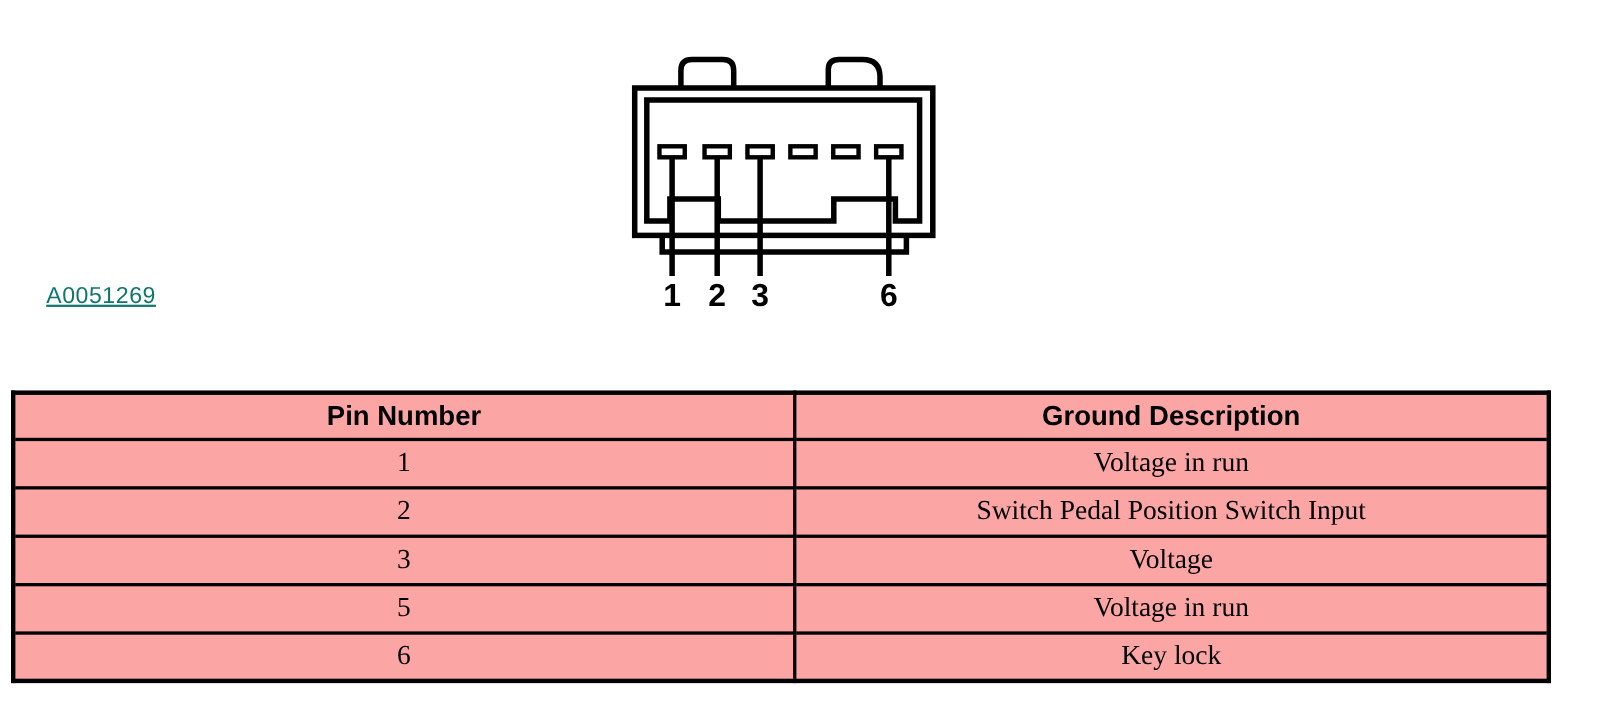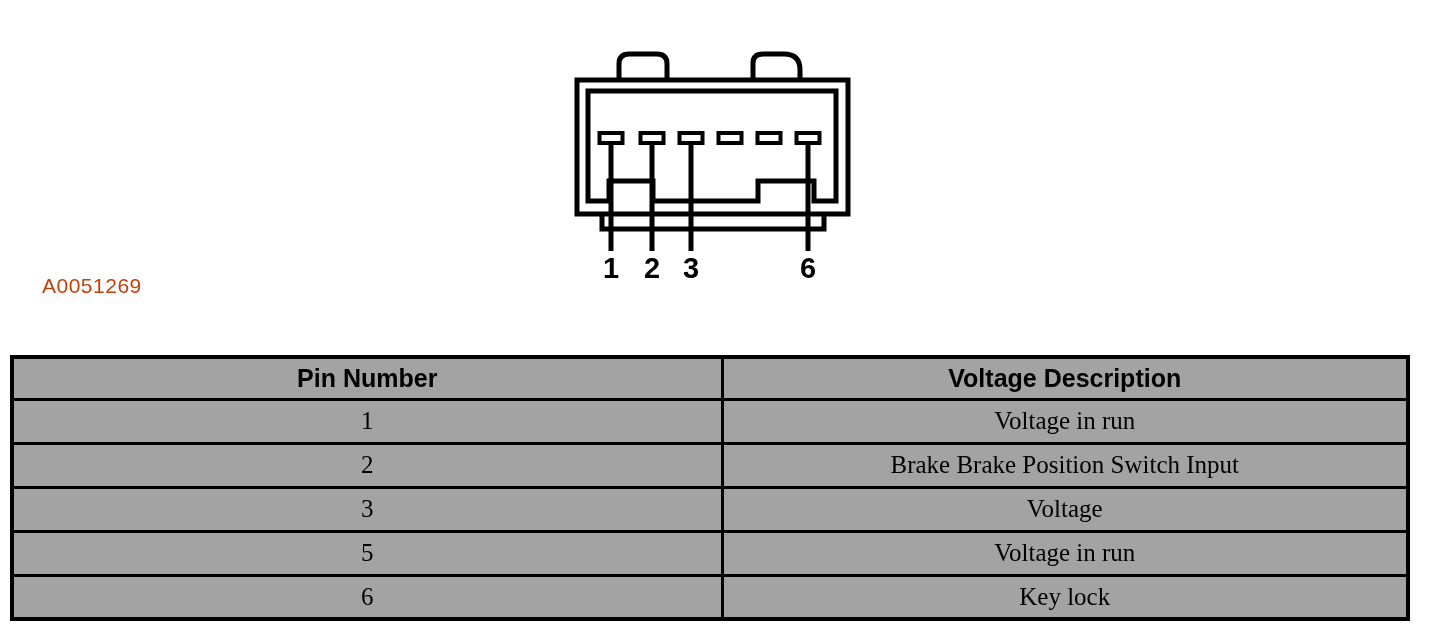--- a/index.html
+++ b/index.html
@@ -26,36 +26,37 @@
   }
   svg.connector text {
     font-family: "Liberation Sans", sans-serif;
     font-weight: bold;
     font-size: 29px;
     fill: #000;
   }
   .figure-label {
     position: absolute;
     left: 42px;
-    top: 274px;
+    top: 257px;
     font-size: 21px;
     letter-spacing: 0.5px;
     font-family: "Liberation Sans", sans-serif;
-    color: #c2410c;
+    color: #0f766e;
     white-space: nowrap;
+    text-decoration: underline;
   }
   table.pinout {
     position: absolute;
     left: 10px;
     top: 355px;
     width: 1400px;
     border-collapse: collapse;
     table-layout: fixed;
     border: 4px solid #000;
-    background: #a3a3a3;
+    background: #fca5a5;
   }
   table.pinout th,
   table.pinout td {
     border: 3px solid #000;
     text-align: center;
     vertical-align: middle;
     padding: 0;
     overflow: hidden;
     white-space: nowrap;
   }
@@ -115,31 +116,31 @@
   <div class="figure-label">A0051269</div>
 
   <table class="pinout">
     <colgroup>
       <col class="pin-col">
       <col>
     </colgroup>
     <thead>
       <tr>
         <th>Pin Number</th>
-        <th>Voltage Description</th>
+        <th>Ground Description</th>
       </tr>
     </thead>
     <tbody>
       <tr>
         <td>1</td>
         <td>Voltage in run</td>
       </tr>
       <tr>
         <td>2</td>
-        <td>Brake Brake Position Switch Input</td>
+        <td>Switch Pedal Position Switch Input</td>
       </tr>
       <tr>
         <td>3</td>
         <td>Voltage</td>
       </tr>
       <tr>
         <td>5</td>
         <td>Voltage in run</td>
       </tr>
       <tr>

